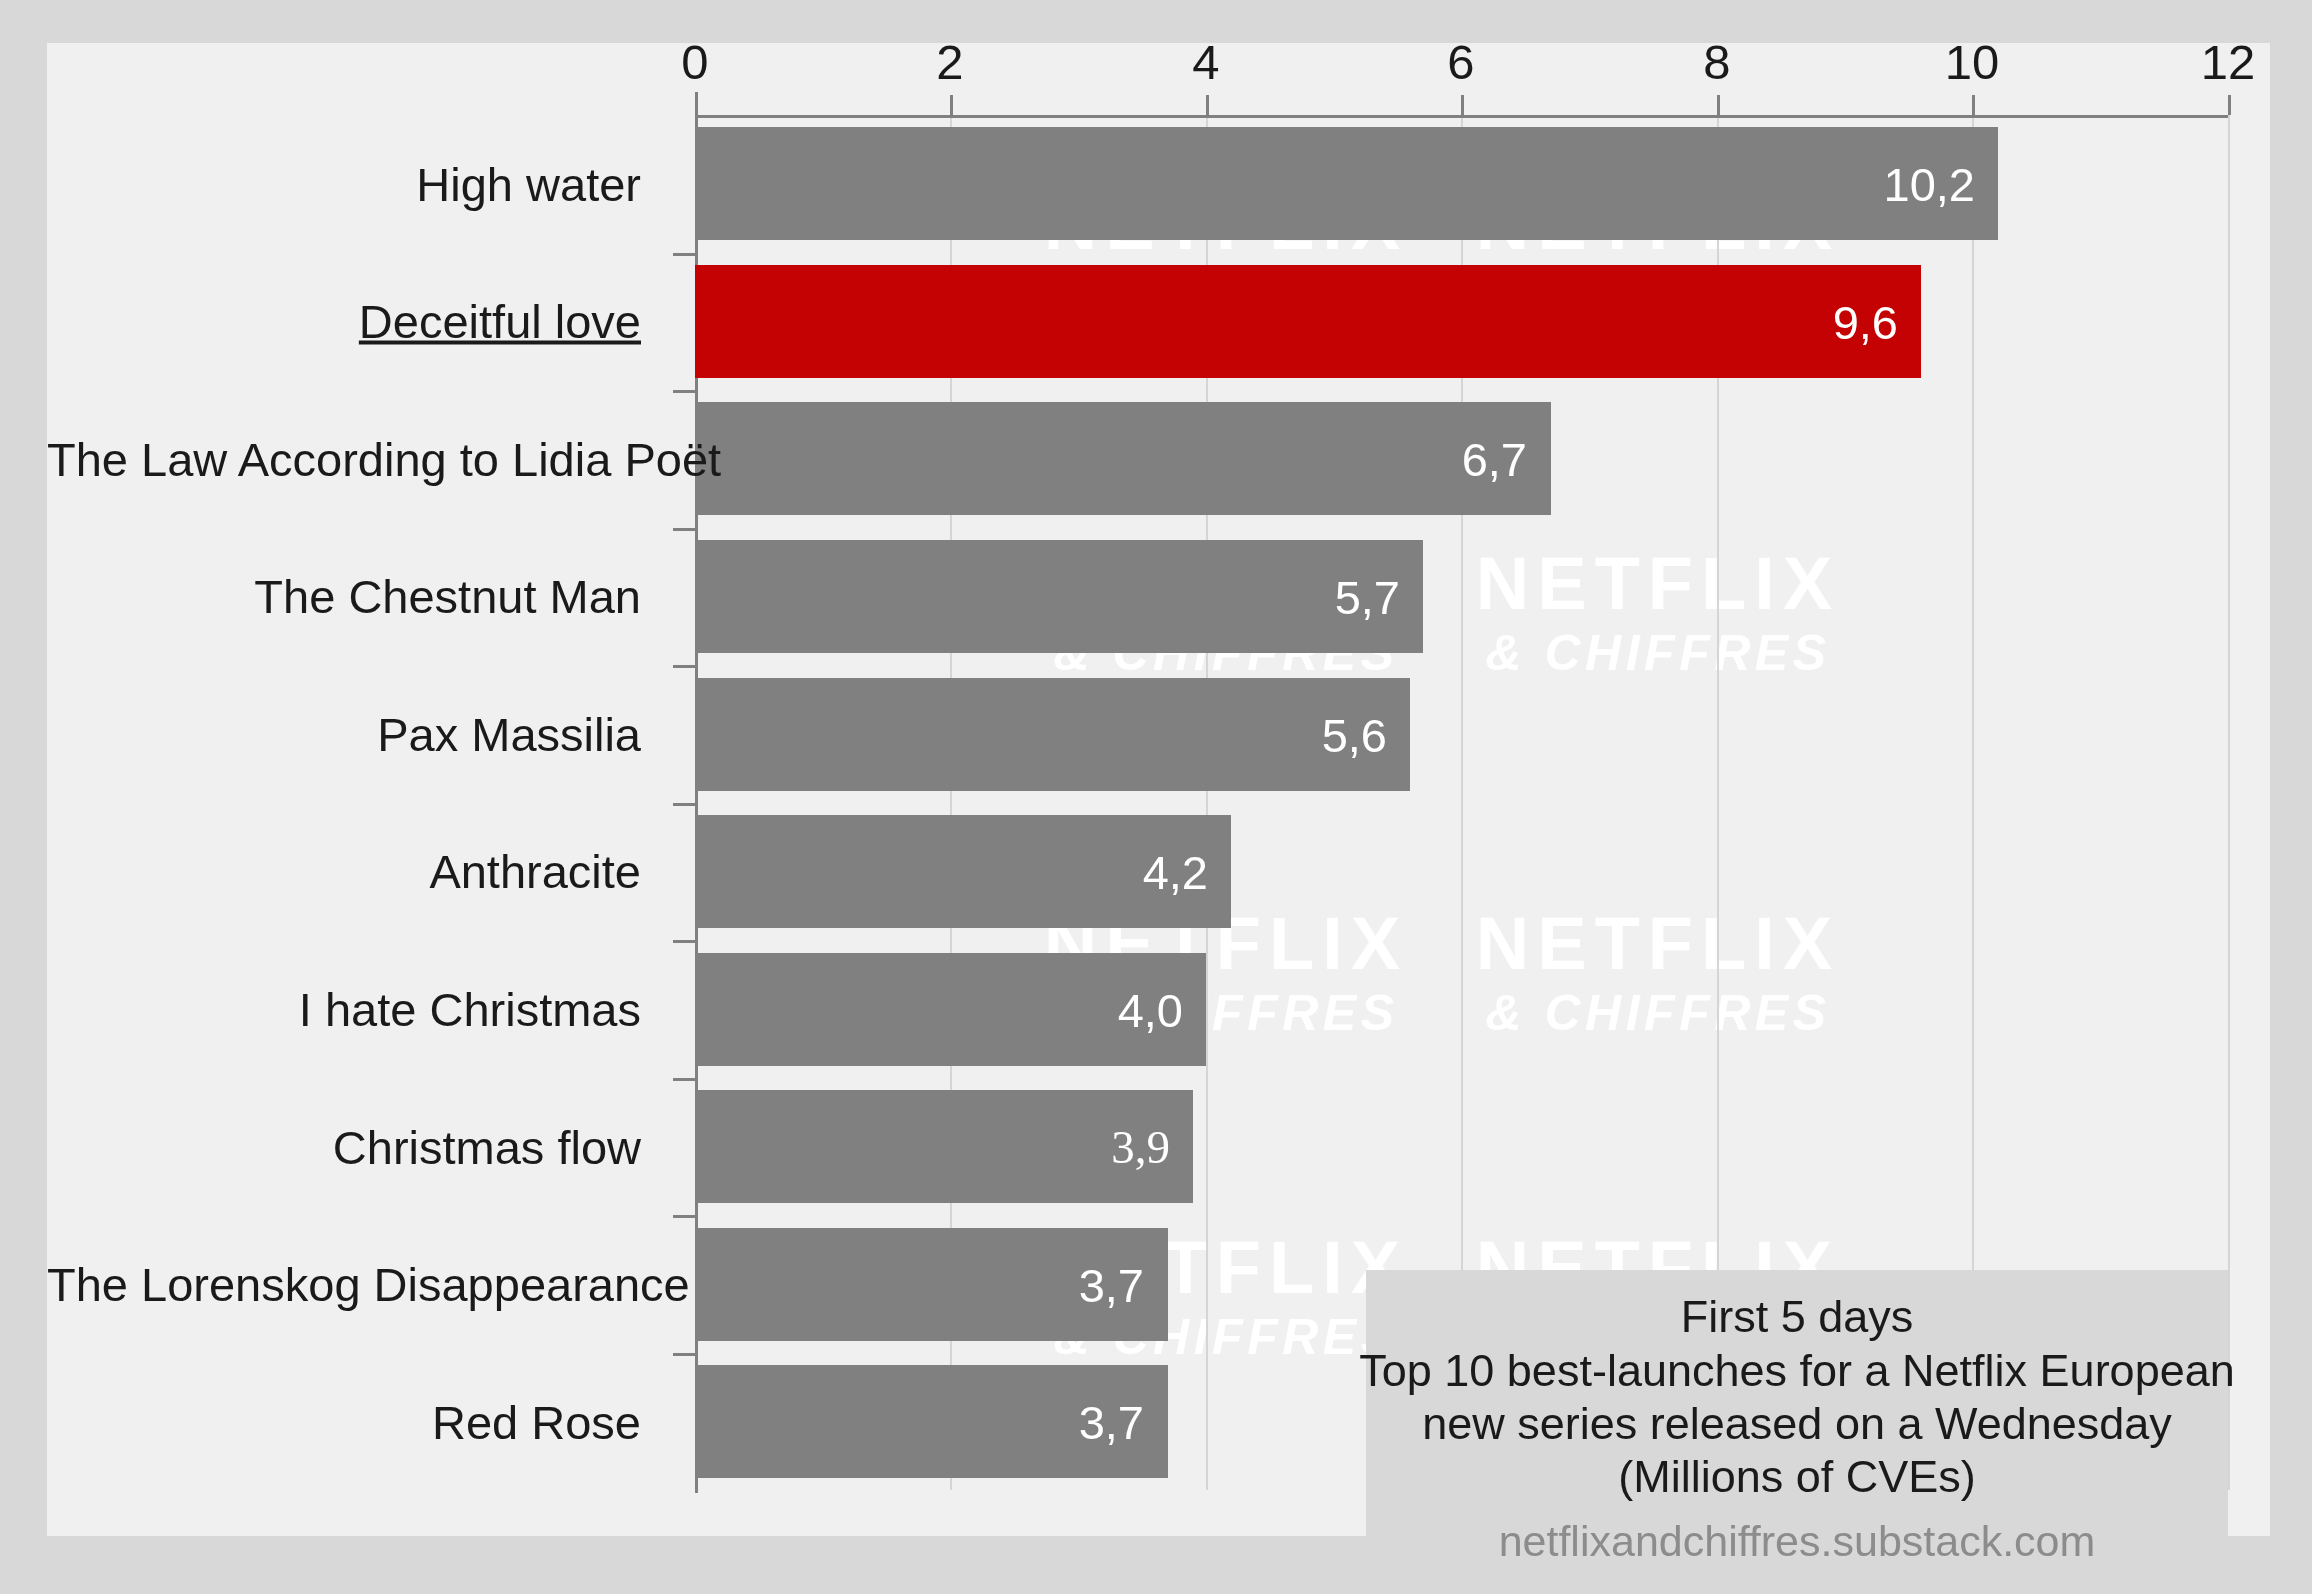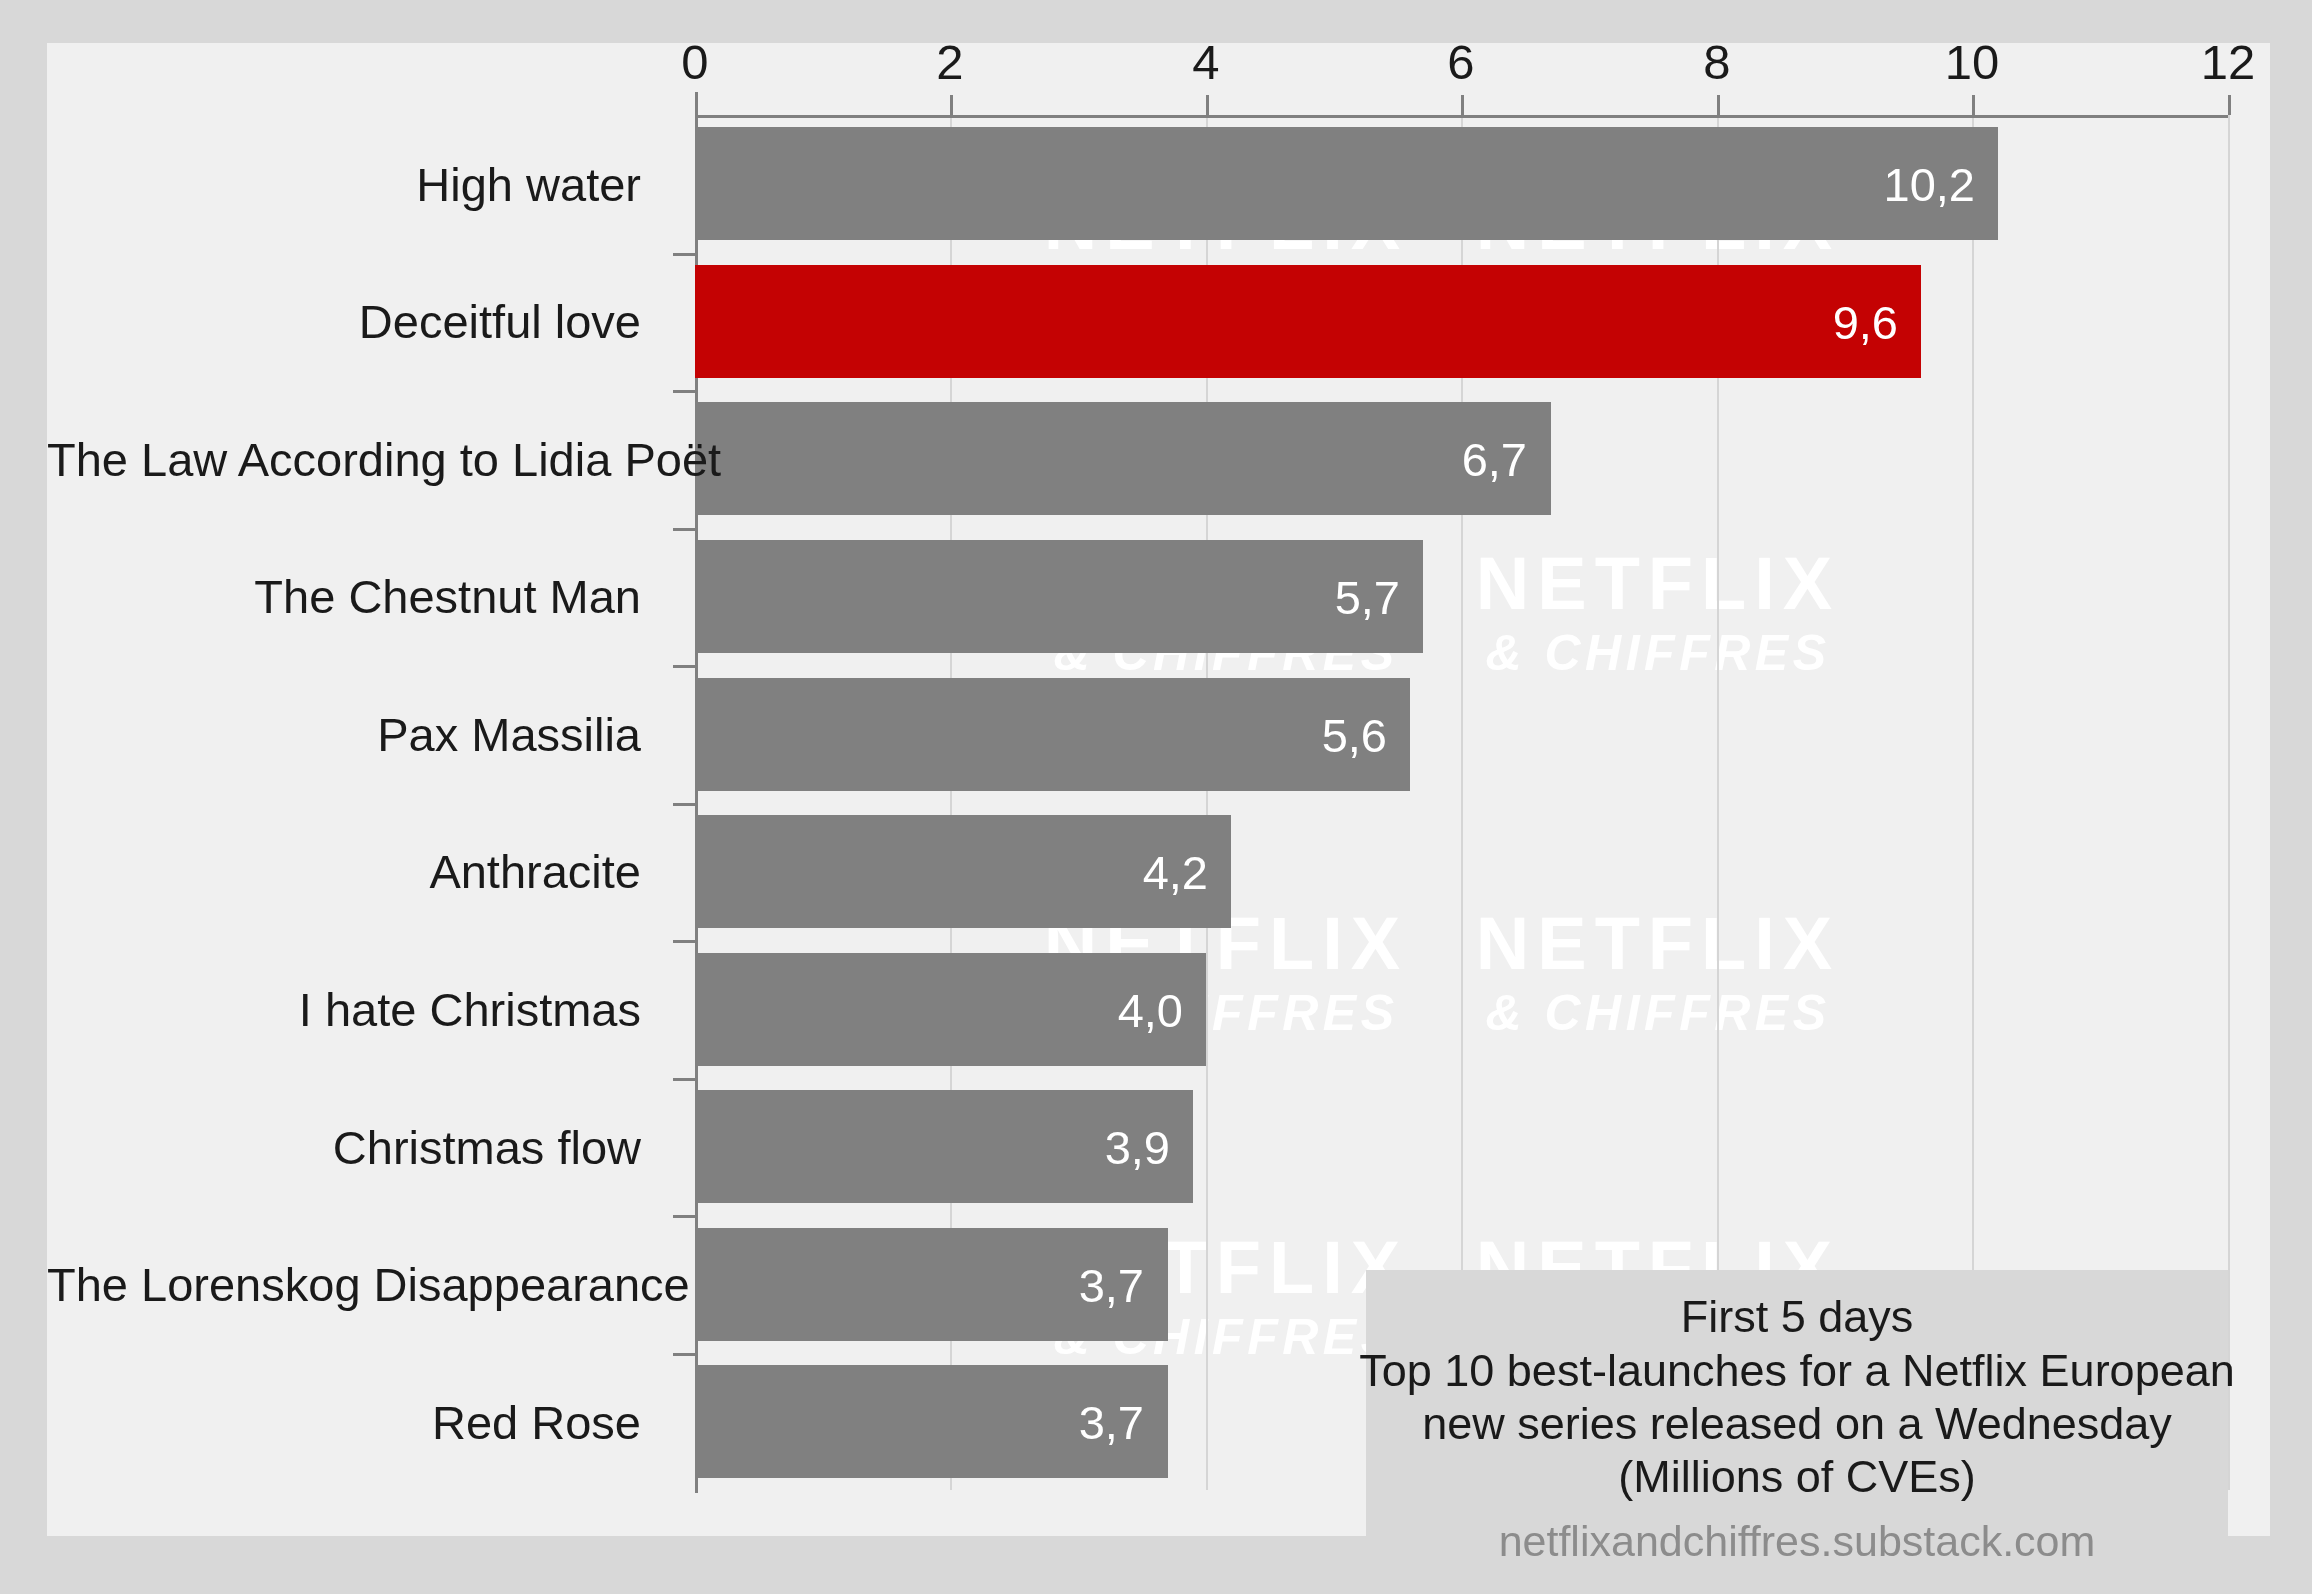--- a/index.html
+++ b/index.html
@@ -294,37 +294,37 @@
             <div class="barvalue" style="left: 513px; transform: translate(-100%, -50%);">4,2</div>
           </div>
           <div class="yticklet" style="top: 688px;"></div>
           <div class="barrow" style="top: 838px; height: 113px; width: 1533px;">
             <div class="bar" title="I hate Christmas 4,0" style="width: 511px;"></div>
             <div class="barvalue" style="left: 488px; transform: translate(-100%, -50%);">4,0</div>
           </div>
           <div class="yticklet" style="top: 825px;"></div>
           <div class="barrow" style="top: 975px; height: 113px; width: 1533px;">
             <div class="bar" title="Christmas flow 3,9" style="width: 498px;"></div>
-            <div class="barvalue" style="left: 475px; transform: translate(-100%, -50%);">3,9</div>
+            <div class="barvalue" style="left: 475px; transform: translate(-100%, -50%); font-family: Liberation Serif, serif;">3,9</div>
           </div>
           <div class="yticklet" style="top: 963px;"></div>
           <div class="barrow" style="top: 1113px; height: 113px; width: 1533px;">
             <div class="bar" title="The Lorenskog Disappearance 3,7" style="width: 473px;"></div>
             <div class="barvalue" style="left: 449px; transform: translate(-100%, -50%);">3,7</div>
           </div>
           <div class="yticklet" style="top: 1100px;"></div>
           <div class="barrow" style="top: 1250px; height: 113px; width: 1533px;">
             <div class="bar" title="Red Rose 3,7" style="width: 473px;"></div>
             <div class="barvalue" style="left: 449px; transform: translate(-100%, -50%);">3,7</div>
           </div>
           <div class="yticklet" style="top: 1238px;"></div>
         </div>
       <div id="ylabels">
           <div class="ylabelbox" style="left: -648px; top: 69px;">High water</div>
-          <div class="ylabelbox" style="left: -648px; top: 206px;">Deceitful love</div>
+          <div class="ylabelbox" style="left: -648px; top: 206px; text-decoration: underline;">Deceitful love</div>
           <div class="ylabelbox" style="left: -648px; top: 344px;">The Law According to Lidia Poët</div>
           <div class="ylabelbox" style="left: -648px; top: 481px;">The Chestnut Man</div>
           <div class="ylabelbox" style="left: -648px; top: 619px;">Pax Massilia</div>
           <div class="ylabelbox" style="left: -648px; top: 756px;">Anthracite</div>
           <div class="ylabelbox" style="left: -648px; top: 894px;">I hate Christmas</div>
           <div class="ylabelbox" style="left: -648px; top: 1032px;">Christmas flow</div>
           <div class="ylabelbox" style="left: -648px; top: 1169px;">The Lorenskog Disappearance</div>
           <div class="ylabelbox" style="left: -648px; top: 1307px;">Red Rose</div>
         </div>
     </div>

